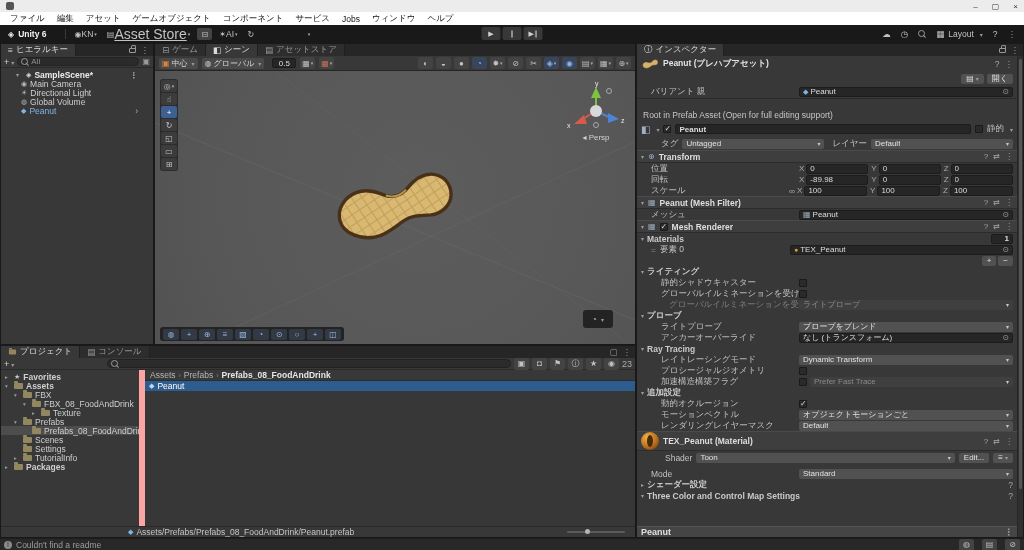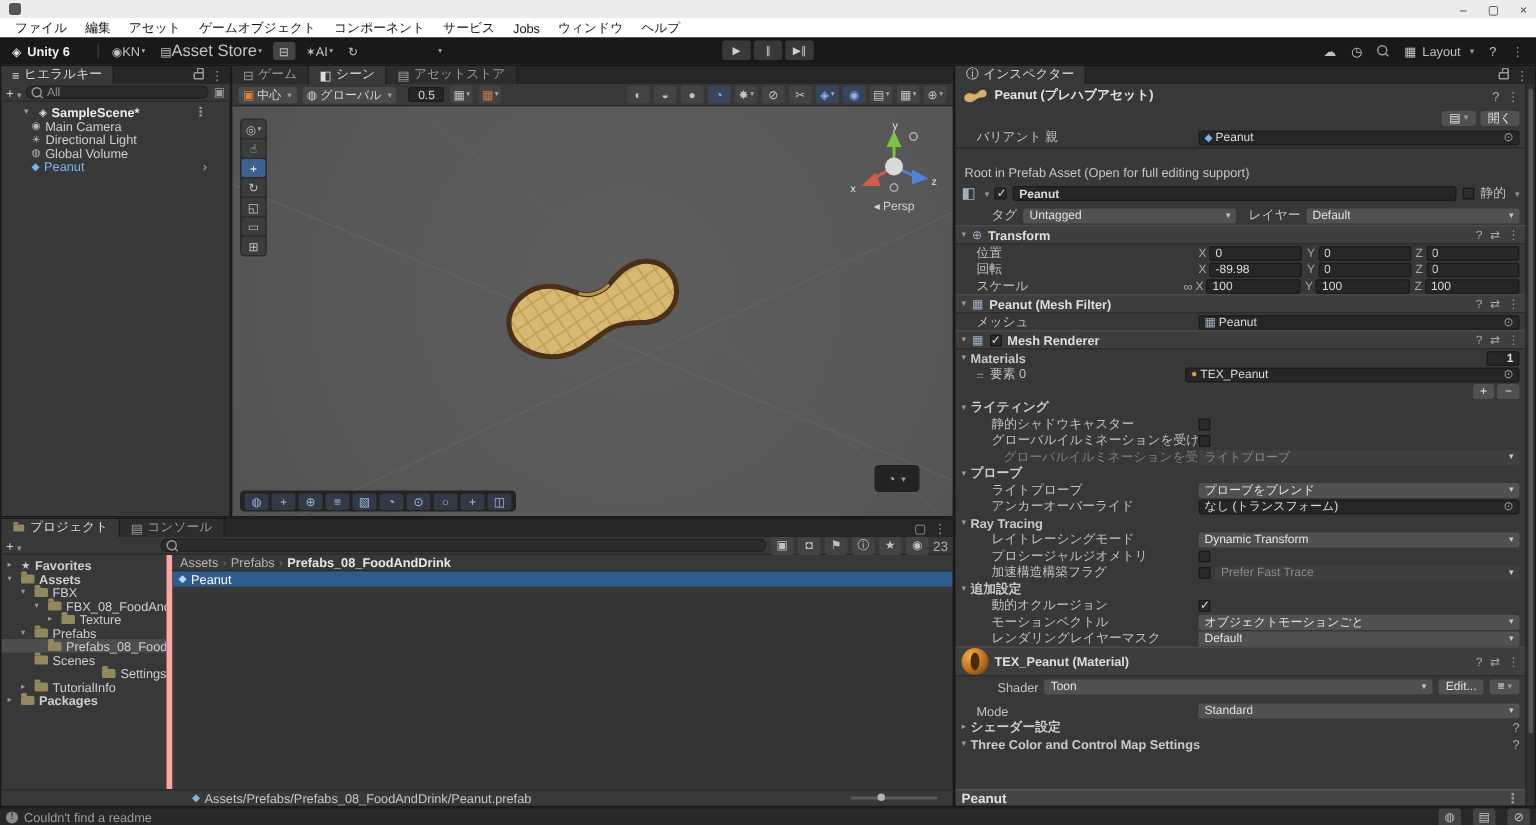--- a/index.html
+++ b/index.html
@@ -89,21 +89,21 @@
 .ax .tf{flex:1}
 .pick{margin-left:auto;color:#9a9a9a;font-size:8px;flex:none}
 .minibtn{height:10px;background:#515151;border-radius:2px;padding:0 5px;display:flex;align-items:center;font-size:8px;color:#e2e2e2;flex:none}
 #insscroll{position:absolute;right:0;top:0;bottom:0;width:6px;background:#303030;border-left:1px solid #262626}
 #insscroll .thumb{position:absolute;left:1px;right:1px;top:3px;height:430px;background:#565656;border-radius:2px}
 .matball{width:18px;height:18px;border-radius:50%;background:radial-gradient(circle at 35% 30%,#f0b04a,#b96f1d 55%,#5e370d 95%);position:relative;flex:none}
 .matball:after{content:'';position:absolute;left:6px;top:3px;width:6px;height:12px;background:#4a2b07;border-radius:50%}
 
 #project{left:0;top:302px;width:636px;height:193px;display:flex;flex-direction:column}
 #projbody{flex:1;display:flex;overflow:hidden}
-#ptree{width:114px;border-right:4px solid #fca5a5;padding-top:2px;overflow:hidden}
+#ptree{width:144px;border-right:6px solid #fca5a5;padding-top:2px;overflow:hidden}
 .trow{display:flex;align-items:center;gap:3px;height:9px;font-size:8.5px;color:#cfcfcf;white-space:nowrap}
 .trow .arr{width:6px;font-size:5.5px;color:#9a9a9a;flex:none}
 .trow.sel{background:#4d4d4d}
 .fold{width:9px;height:6px;background:#93875f;border-radius:1px;position:relative;flex:none}
 .fold:before{content:'';position:absolute;top:-2px;left:0;width:4px;height:2px;background:#93875f;border-radius:1px 1px 0 0}
 #ppane{flex:1;display:flex;flex-direction:column;background:#373737}
 #pcrumbs{height:11px;display:flex;align-items:center;gap:3px;padding:0 5px;font-size:8.5px;color:#b5b5b5;border-bottom:1px solid #2c2c2c;background:#383838}
 #pcrumbs .last{color:#e6e6e6;font-weight:bold}
 #pcrumbs .csep{color:#7f7f7f;font-size:7px}
 #pitem{height:10px;display:flex;align-items:center;gap:3px;padding:0 4px;background:#2d5c8e;color:#fff;font-size:8.5px}
@@ -157,21 +157,21 @@
   </div>
 
 <div id="topbar">
   <span class="grp">
     <span style="color:#eee;font-size:8px">◈</span>
     <span class="brand">Unity 6</span>
   </span>
   <span class="vdiv"></span>
   <span class="grp">
       <span class="ticon" style="width: auto; padding: 0px 3px; background: transparent;">◉<i style="font-size: 8.5px;"> KN</i><i class="ddc">▾</i></span>
-      <span class="ticon" style="width: auto; padding: 0px 3px; background: transparent;">▤<i style="font-size: 11px;"> Asset Store</i><i class="ddc">▾</i></span>
+      <span class="ticon" style="width: auto; padding: 0px 3px; background: transparent;">▤<i style="font-size: 14px; text-decoration: underline;"> Asset Store</i><i class="ddc">▾</i></span>
       <span class="ticon">⊟</span>
       <span class="ticon" style="width: auto; padding: 0px 3px; background: transparent;">✶<i style="font-size: 8.5px;"> AI</i><i class="ddc">▾</i></span>
       <span class="ticon" style="width: auto; padding: 0px 3px; background: transparent;">↻<i style="font-size: 8.5px; margin-top: 36px;"> Unity Versio...</i><i class="ddc">▾</i></span>
     </span>
   <span class="right">
     <span>☁</span>
     <span>◷</span>
     <span class="mag"></span>
     <span class="grp" style="margin:0">
       <span>▦</span>
@@ -749,21 +749,21 @@
           <div class="trow sel" style="padding-left: 22px;">
             <span class="arr"></span>
             <span class="fold"></span>
             <span>Prefabs_08_FoodAndDrink</span>
           </div>
           <div class="trow" style="padding-left: 13px;">
             <span class="arr"></span>
             <span class="fold"></span>
             <span>Scenes</span>
           </div>
-          <div class="trow" style="padding-left: 13px; justify-content: flex-end;">
+          <div class="trow" style="padding-left: 13px;">
             <span class="arr"></span>
             <span class="fold"></span>
             <span>Settings</span>
           </div>
           <div class="trow" style="padding-left: 13px;">
             <span class="arr">▸</span>
             <span class="fold"></span>
             <span>TutorialInfo</span>
           </div>
           <div class="trow" style="padding-left: 4px;">

